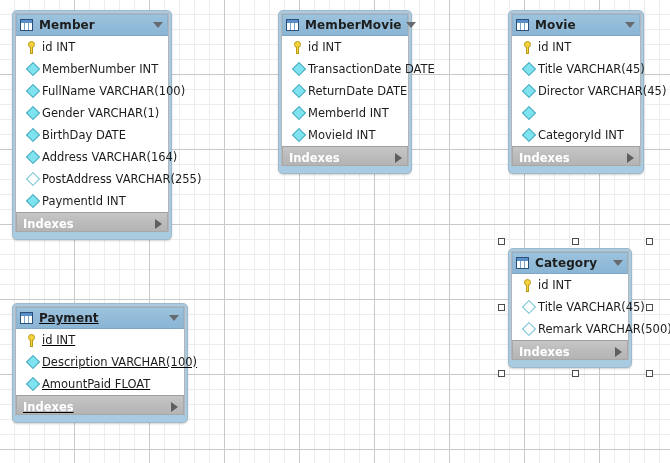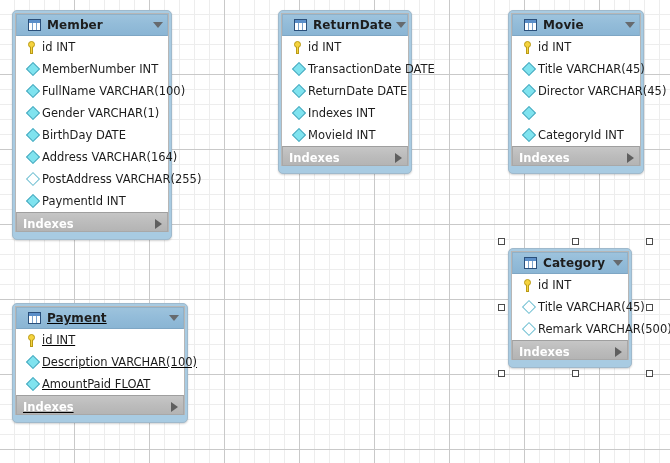--- a/index.html
+++ b/index.html
@@ -47,21 +47,21 @@
     border-bottom: none;
   }
 
   .titlebar {
     height: 22px;
     background: linear-gradient(to bottom, #9dc3dd 0%, #93bcd9 45%, #8ab5d4 100%);
     border: 1px solid #8fb1c9;
     border-bottom: 1px solid #7ea6c4;
     display: flex;
     align-items: center;
-    padding: 0 4px 0 11px;
+    padding: 0 4px 0 3px;
     box-sizing: border-box;
   }
   .title-text {
     font-size: 12px;
     font-weight: bold;
     color: #1d1d1d;
     flex: 1 1 auto;
     margin-left: 6px;
     white-space: nowrap;
     letter-spacing: 0.1px;
@@ -244,39 +244,39 @@
         <div class="indexes-bar">
           <span class="indexes-label">Indexes</span>
           <span class="caret-right"></span>
         </div>
       </div>
     </div>
     <div class="table-box" style="left: 278px; top: 10px; width: 134px;">
       <div class="table-inner">
         <div class="titlebar">
           <span class="tbl-icon"></span>
-          <span class="title-text">ReturnDate</span>
+          <span class="title-text">MemberMovie</span>
           <span class="caret-down"></span>
         </div>
         <div class="cols">
           <div class="col-row">
             <span class="ico-key"></span>
             <span class="col-label">id INT</span>
           </div>
           <div class="col-row">
             <span class="ico-diamond filled"></span>
             <span class="col-label">TransactionDate DATE</span>
           </div>
           <div class="col-row">
             <span class="ico-diamond filled"></span>
             <span class="col-label">ReturnDate DATE</span>
           </div>
           <div class="col-row">
             <span class="ico-diamond filled"></span>
-            <span class="col-label">Indexes INT</span>
+            <span class="col-label">MemberId INT</span>
           </div>
           <div class="col-row">
             <span class="ico-diamond filled"></span>
             <span class="col-label">MovieId INT</span>
           </div>
         </div>
         <div class="indexes-bar">
           <span class="indexes-label">Indexes</span>
           <span class="caret-right"></span>
         </div>

